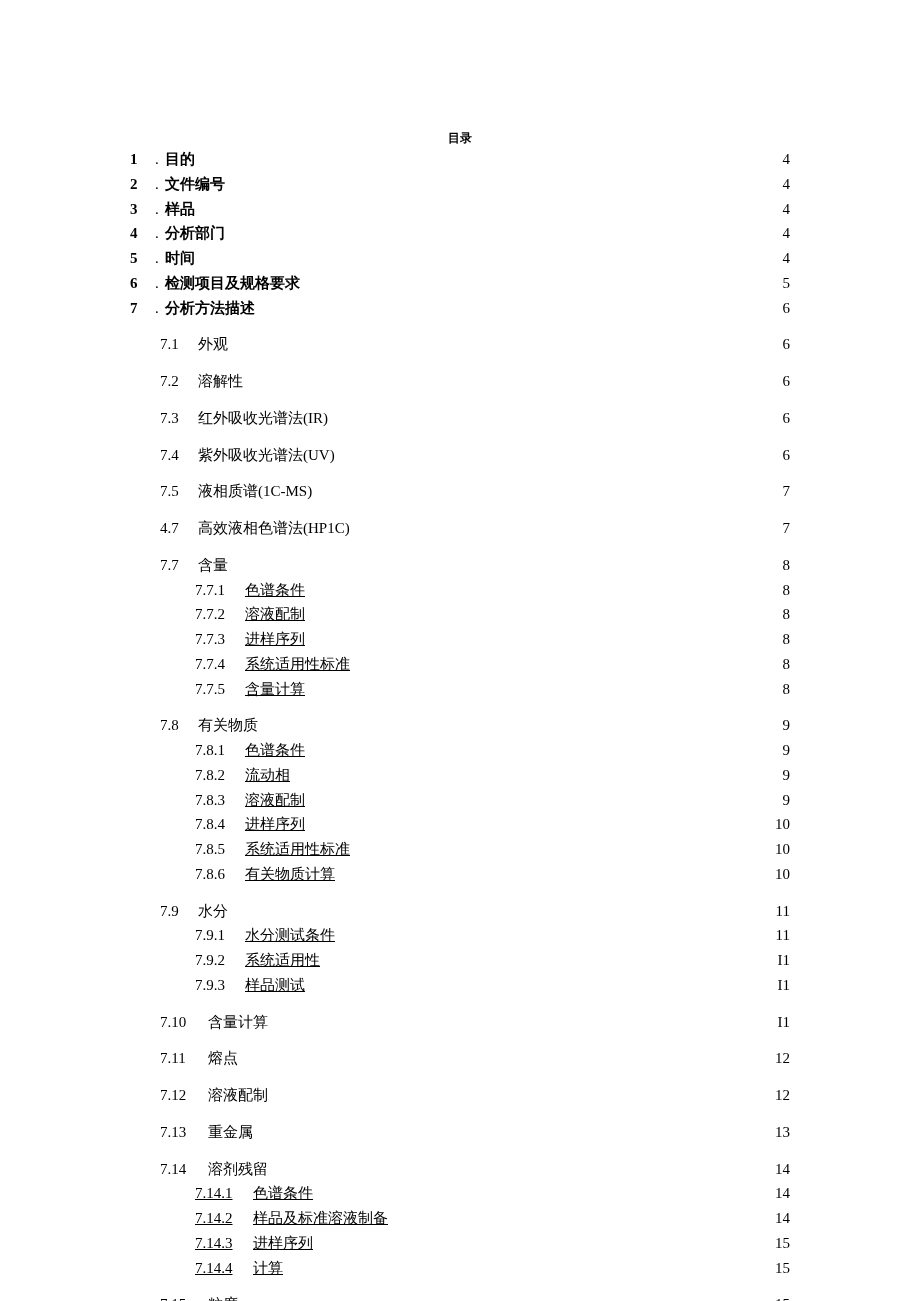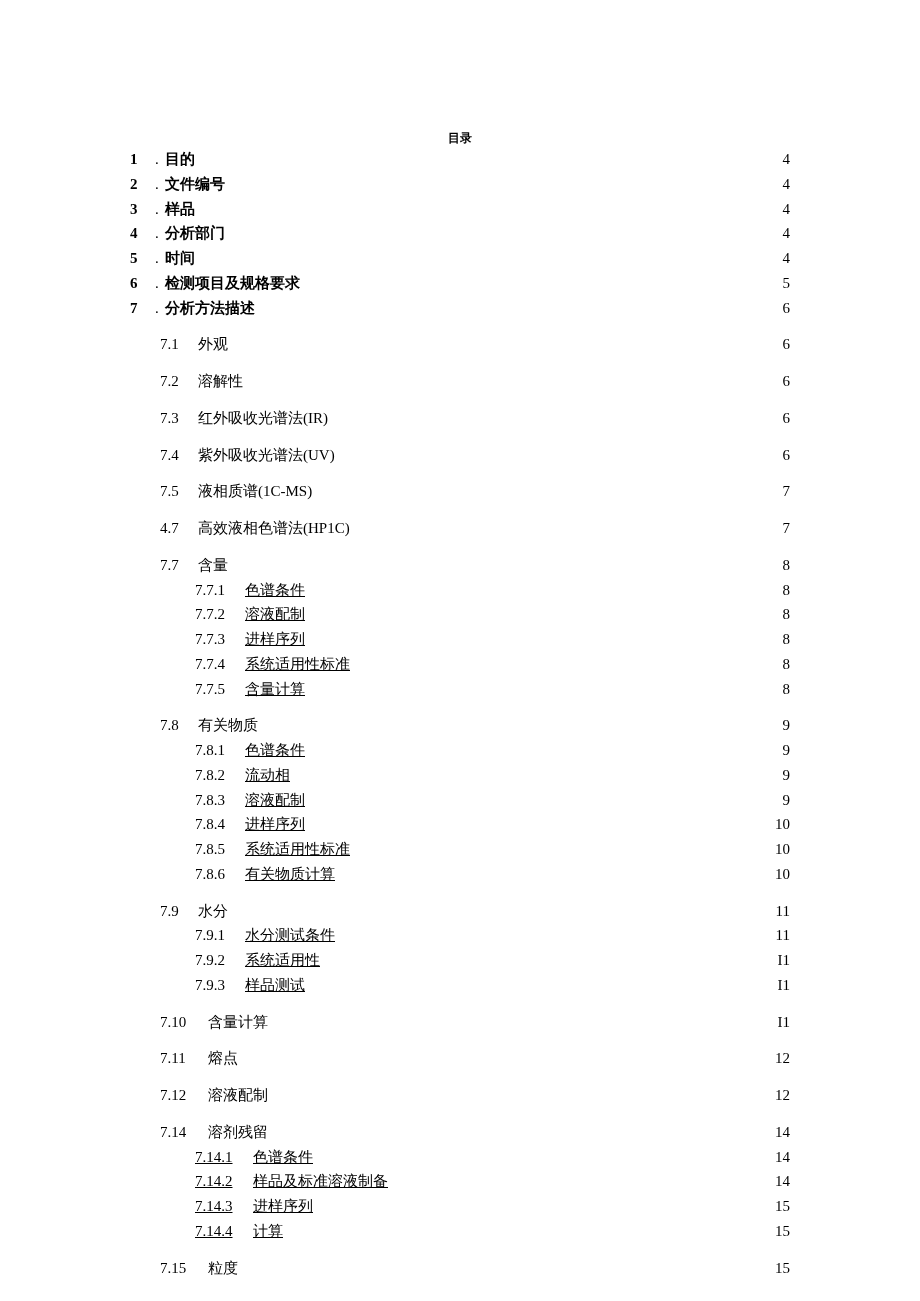--- a/index.html
+++ b/index.html
@@ -282,20 +282,26 @@
         <span class="spacer"></span>
         <span class="pg">12</span>
       </div>
       <div class="toc-row l2">
         <span class="l2-num-wide">7.12</span>
         <span class="l2-text">溶液配制</span>
         <span class="spacer"></span>
         <span class="pg">12</span>
       </div>
       <div class="toc-row l2">
+        <span class="l2-num-wide">7.13</span>
+        <span class="l2-text">重金属</span>
+        <span class="spacer"></span>
+        <span class="pg">13</span>
+      </div>
+      <div class="toc-row l2">
         <span class="l2-num-wide">7.14</span>
         <span class="l2-text">溶剂残留</span>
         <span class="spacer"></span>
         <span class="pg">14</span>
       </div>
       <div class="toc-row l3">
         <span class="l3-num-wide">7.14.1</span>
         <span class="l3-text">色谱条件</span>
         <span class="spacer"></span>
         <span class="pg">14</span>

